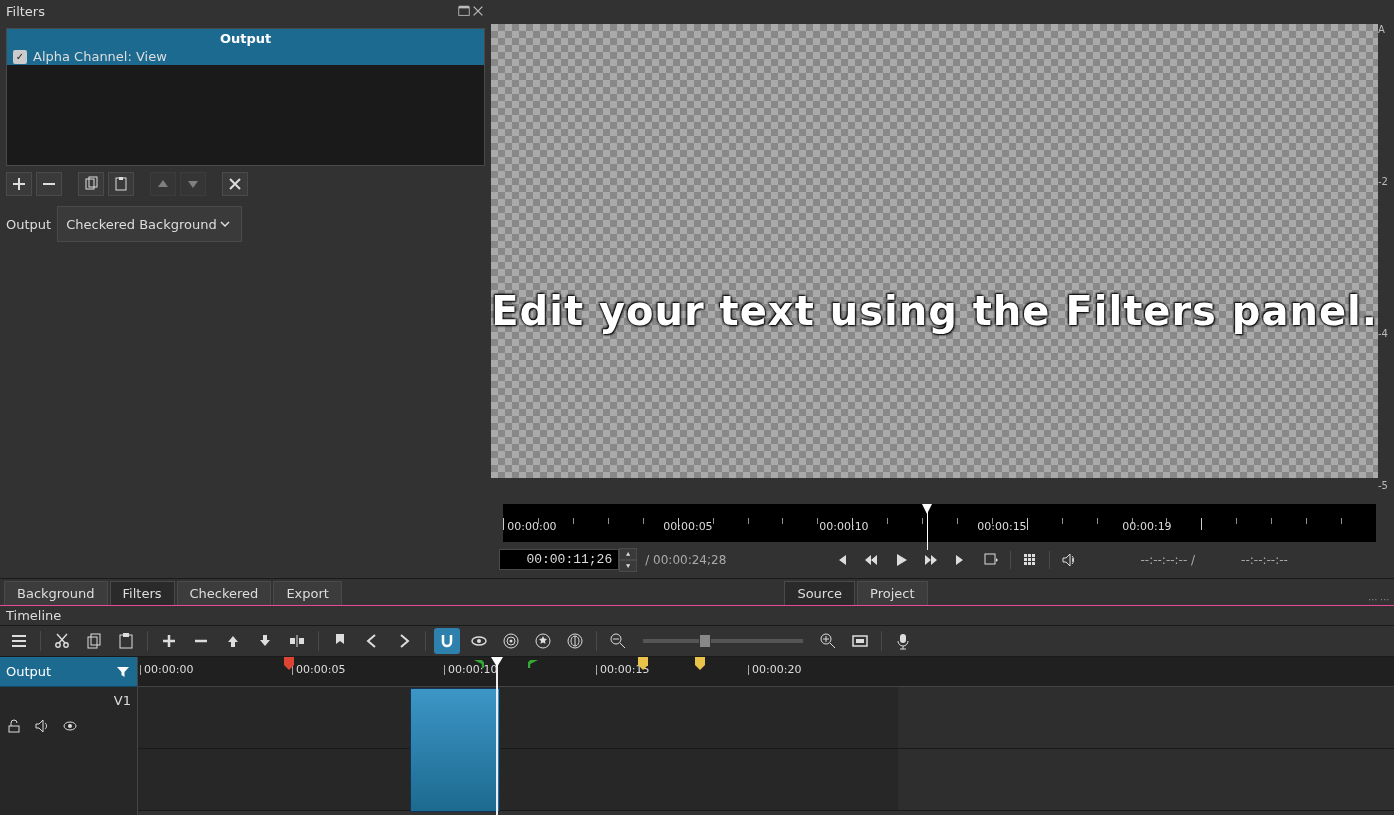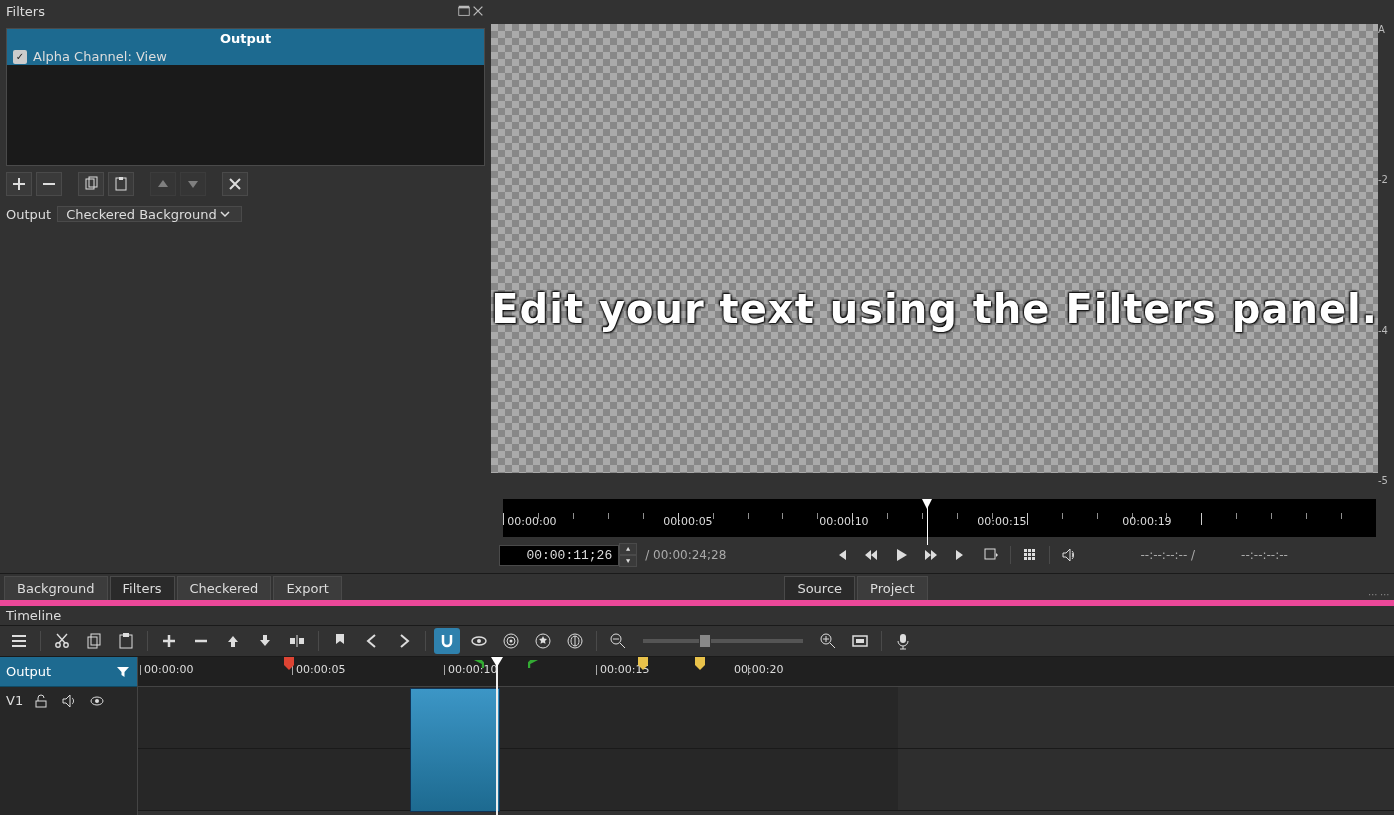--- a/index.html
+++ b/index.html
@@ -41,21 +41,21 @@
   .filters-fill { height:100px; }
 
   
   .filters-tb { display:flex; gap:4px; padding:2px 0; align-items:center; }
   .sqbtn { width:26px; height:24px; background:var(--btn); border:1px solid var(--border); display:flex; align-items:center; justify-content:center; font-size:14px; cursor:pointer; }
   .sqbtn.disabled { opacity:.45; }
   .gap { width:8px; }
 
   
   .disp-row { display:flex; align-items:center; gap:6px; padding:4px 0; }
-  .select { display:flex; align-items:center; justify-content:space-between; background:var(--btn); border:1px solid var(--border); padding:2px 8px; min-width:180px; height:16px; }
+  .select { display:flex; align-items:center; justify-content:space-between; background:var(--btn); border:1px solid var(--border); padding:2px 8px; min-width:180px; height:36px; }
 
   
   .preview-wrap { flex:1; display:flex; flex-direction:column; padding:0 0 4px 0; }
   .preview-row1 { flex:1; display:flex; }
   .preview-canvas {
     flex:1; margin-top:24px; margin-bottom:26px;
     background-color:#aaa;
     background-image:
       linear-gradient(45deg,#888 25%,transparent 25%),
       linear-gradient(-45deg,#888 25%,transparent 25%),
@@ -93,38 +93,38 @@
 
   
   .tabbars { display:flex; align-items:flex-end; height:28px; border-top:1px solid #1a1a1a; }
   .tabset { display:flex; gap:2px; padding:0 4px; }
   .tab { background:var(--tab-inactive); padding:4px 12px; border:1px solid var(--border); border-bottom:none; cursor:pointer; }
   .tab.active { background:var(--tab-active); }
   .tabspace { flex:1; }
   .dots { font-size:10px; color:#888; letter-spacing:2px; text-align:center; flex:0 0 28px; }
 
   
-  .tl-titlebar { padding:2px 6px; font-size:13px; background:var(--bg); border-top:6px solid #ec4899; }
+  .tl-titlebar { padding:2px 6px; font-size:13px; background:var(--bg); border-top:1px solid #ec4899; }
 
   
   .tl-toolbar { display:flex; align-items:center; gap:6px; padding:3px 6px; height:32px; border-bottom:1px solid #1a1a1a; border-top:1px solid #1a1a1a; }
   .tlbtn { width:26px; height:26px; display:flex; align-items:center; justify-content:center; cursor:pointer; border-radius:3px; }
   .tlbtn.active { background:var(--accent-light); }
   .tlbtn svg { fill:#d8d8d8; overflow:visible; }
   .vsep { width:1px; height:20px; background:var(--border); margin:0 2px; }
   .zoomslider { width:160px; height:4px; background:#555; position:relative; margin:0 6px; }
   .zoomslider .thumb { position:absolute; top:-5px; width:12px; height:14px; background:#888; border:1px solid #333; }
 
   
   .tl-body { flex:1; display:flex; background:var(--bg); min-height:158px; }
   .tl-left { width:138px; border-right:1px solid #444; display:flex; flex-direction:column; }
   .track-head { height:30px; background:var(--accent); color:#fff; display:flex; align-items:center; padding:0 6px; position:relative; }
   .track-head.output { border-bottom:1px solid #104a64; }
   .track-head .funnel { margin-left:auto; }
-  .track-row-head { flex:1; background:#272727; padding:6px; display:flex; flex-direction:row; gap:10px; }
+  .track-row-head { flex:1; background:#272727; padding:6px; display:flex; flex-direction:column; gap:10px;text-align:right; }
   .trackname { font-size:13px; }
   .track-icons { display:flex; gap:12px; }
 
   .tl-right { position:relative; flex:1; overflow:hidden; background:var(--bg); }
   .tl-ruler { height:30px; background:#202020; position:relative; border-bottom:1px solid #444; }
   .tl-ruler .rtick { position:absolute; top:8px; height:10px; border-left:1px solid #aaa; }
   .tl-ruler .rlabel { position:absolute; top:6px; font-size:11px; color:#ddd; }
   .tl-marker { position:absolute; top:0; width:10px; height:14px; }
   .mk-red { left:146px; }
   .mk-yellow { left:500px; }
@@ -538,21 +538,21 @@
     <div class="tl-ruler">
       <div class="rtick" style="left:2px"></div>
       <div class="rtick" style="left:154px"></div>
       <div class="rtick" style="left:306px"></div>
       <div class="rtick" style="left:458px"></div>
       <div class="rtick" style="left:610px"></div>
       <div class="rlabel" style="left:6px">00:00:00</div>
       <div class="rlabel" style="left:158px">00:00:05</div>
       <div class="rlabel" style="left:310px">00:00:10</div>
       <div class="rlabel" style="left:462px">00:00:15</div>
-      <div class="rlabel" style="left:596px">00:00:20</div>
+      <div class="rlabel" style="left:614px">00:00:20</div>
 
       <svg class="tl-marker mk-red" viewBox="0 0 10 14">
           <path d="M0 0h10v8l-5 5-5-5z" fill="#d43"></path>
         </svg>
       <svg class="tl-marker mk-green-l" viewBox="0 0 18 14">
           <path d="M0 0h14l4 4v10h-4V7L0 0z" fill="#3a3"></path>
         </svg>
       <svg class="tl-marker mk-green-r" viewBox="0 0 18 14">
           <path d="M18 0H4L0 4v10h4V7l14-7z" fill="#3a3"></path>
         </svg>

